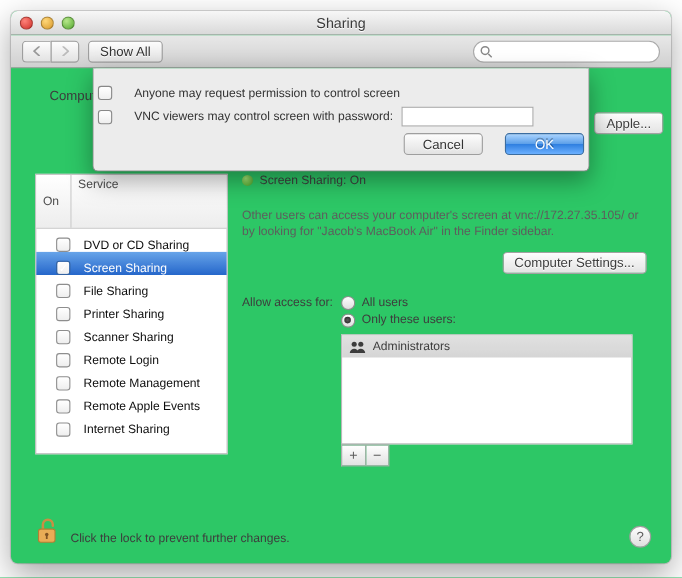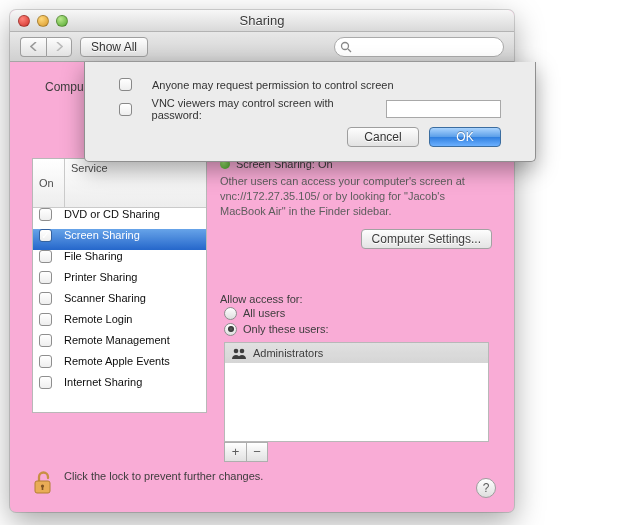--- a/index.html
+++ b/index.html
@@ -1,17 +1,17 @@
 <!DOCTYPE html>
 <html><head>
 <meta charset="utf-8">
 <style>
 *{box-sizing:border-box;margin:0;padding:0;font-family:"Lucida Grande","Helvetica Neue",Arial,sans-serif;font-size:11px;-webkit-font-smoothing:antialiased}
 body{background:#fff;width:620px;height:525px;position:relative;overflow:hidden}
-.window{position:absolute;top:10px;left:10px;width:504px;height:502px;background:#f9a8d4;border-radius:6px;box-shadow:0 10px 30px rgba(0,0,0,.35),0 0 0 1px rgba(0,0,0,.15)}
+.window{position:absolute;top:10px;left:10px;width:600px;height:502px;background:#22c55e;border-radius:6px;box-shadow:0 10px 30px rgba(0,0,0,.35),0 0 0 1px rgba(0,0,0,.15)}
 .titlebar{height:22px;background:linear-gradient(#f7f7f7,#d9d9d9);border-bottom:1px solid #b3b3b3;border-radius:6px 6px 0 0;display:flex;align-items:center;position:relative}
 .traffic{display:flex;gap:7px;margin-left:8px}
 .tl{width:12px;height:12px;border-radius:50%;border:.5px solid rgba(0,0,0,.25)}
 .tl.r{background:radial-gradient(circle at 35% 30%,#ff837a,#d0302a)}
 .tl.y{background:radial-gradient(circle at 35% 30%,#ffd87a,#d8982a)}
 .tl.g{background:radial-gradient(circle at 35% 30%,#b8e88c,#54a830)}
 .wtitle{position:absolute;left:0;right:0;text-align:center;font-size:13px;color:#3a3a3a;text-shadow:0 1px 0 #fff}
 .toolbar{height:30px;background:linear-gradient(#e8e8e8,#d0d0d0);border-bottom:1px solid #a5a5a5;display:flex;align-items:center;padding:0 10px;gap:8px}
 .segbtn{display:flex}
 .sb{width:26px;height:20px;background:linear-gradient(#fdfdfd,#e2e2e2);border:1px solid #9e9e9e;display:flex;align-items:center;justify-content:center;color:#8a8a8a}
@@ -22,46 +22,46 @@
 .spacer{flex:1}
 .search{width:170px;height:20px;border-radius:10px;border:1px solid #aaa;background:#fff;padding:0 8px 0 22px;position:relative}
 .search svg{position:absolute;left:5px;top:3px}
 .body{position:absolute;top:52px;left:0;right:0;bottom:0;padding:14px 18px}
 .complabel{position:absolute;top:18px;left:35px;font-size:12px;color:#333}
 .editbtn{position:absolute;top:40px;right:7px}
 .servicelist{position:absolute;top:96px;left:22px;width:175px;height:255px;background:#fff;border:1px solid #b5b5b5;border-radius:0}
 .slhead{display:flex;background:linear-gradient(#fff,#ededed);border-bottom:1px solid #c8c8c8;font-size:10px;color:#444}
 .slhead div:first-child{width:32px;padding:18px 6px;border-right:1px solid #c8c8c8}
 .slhead div:last-child{flex:1;padding:3px 6px}
-.slrow{display:flex;align-items:flex-start;height:21px;padding:0 6px}
+.slrow{display:flex;align-items:flex-end;height:21px;padding:0 18px}
 .slrow.sel{background:linear-gradient(#5f9fe8,#1a5fc8);color:#fff}
 .cb{width:13px;height:13px;border:1px solid #888;border-radius:3px;background:linear-gradient(#fff,#eee);margin-right:12px;display:flex;align-items:center;justify-content:center;font-size:10px}
 .slrow.sel .cb{border-color:#2a5a9a}
 .rhs{position:absolute;top:96px;left:210px;right:22px}
-.status{display:flex;align-items:center;gap:6px;font-size:13px;color:#333;margin-bottom:4px}
+.status{display:flex;align-items:center;gap:6px;font-size:13px;color:#333;margin-bottom:19px}
 .dot{width:10px;height:10px;border-radius:50%;background:radial-gradient(circle at 35% 30%,#9fe86f,#3a9a1a)}
 .desc{font-size:11px;color:#555;line-height:1.35;margin-bottom:10px}
-.csbtn{float:right;margin-bottom:30px}
+.csbtn{float:right;margin-bottom:6px}
 .access{clear:both;padding-top:14px;font-size:12px;color:#333}
 .radios{display:inline-block;vertical-align:top;margin-left:4px}
 .radio{display:flex;align-items:center;gap:6px;margin-bottom:3px}
 .rcirc{width:13px;height:13px;border:1px solid #888;border-radius:50%;background:linear-gradient(#fff,#ddd);display:flex;align-items:center;justify-content:center}
 .rcirc.on::after{content:"";width:6px;height:6px;border-radius:50%;background:radial-gradient(#555,#111)}
 .userlist{margin-top:6px;margin-left:0;width:265px;height:100px;border:1px solid #b5b5b5;background:#fff}
 .userrow{display:flex;align-items:center;gap:6px;padding:4px 6px;background:linear-gradient(#e0e0e0,#d3d3d3);font-size:11px}
 .addrm{display:flex;margin-top:0}
 .sqbtn{width:22px;height:20px;border:1px solid #aaa;background:linear-gradient(#fff,#e0e0e0);display:flex;align-items:center;justify-content:center;font-size:13px;color:#555}
 .sqbtn:first-child{border-right:none}
-.lockrow{position:absolute;bottom:16px;left:22px;display:flex;align-items:flex-start;gap:10px;font-size:12px;color:#333}
+.lockrow{position:absolute;bottom:16px;left:22px;display:flex;align-items:flex-end;gap:10px;font-size:12px;color:#333}
 .help{position:absolute;bottom:14px;right:18px;width:20px;height:20px;border-radius:50%;border:1px solid #999;background:linear-gradient(#fff,#ddd);display:flex;align-items:center;justify-content:center;font-size:12px;color:#555}
 .sheet-dim{position:absolute;top:52px;left:0;right:0;bottom:0;background:rgba(255,255,255,.05)}
-.sheet{position:absolute;top:0;left:74px;width:452px;background:#ececec;border:1px solid #8f8f8f;border-top:none;border-radius:0 0 5px 5px;box-shadow:0 8px 22px rgba(0,0,0,.35);padding:16px 34px 14px}
+.sheet{position:absolute;top:0;left:74px;width:452px;background:#ececec;border:1px solid #8f8f8f;border-top:none;border-radius:0 0 5px 5px;box-shadow:0 8px 22px rgba(0,0,0,.35);padding:16px 4px 14px}
 .sheet .row{display:flex;align-items:center;gap:8px;margin-bottom:6px;font-size:12px;color:#333}
 .pwfield{width:120px;height:18px;border:1px solid #a8a8a8;background:#fff}
-.sheetbtns{display:flex;justify-content:flex-end;gap:10px;}
+.sheetbtns{display:flex;justify-content:flex-end;gap:20px;}
 .sheetbtns .btn{min-width:72px;justify-content:center}
 svg{display:block}
 </style>
 </head>
 <body>
 
 <div class="window">
   <div class="titlebar">
     <div class="traffic">
       <div class="tl r"></div>

